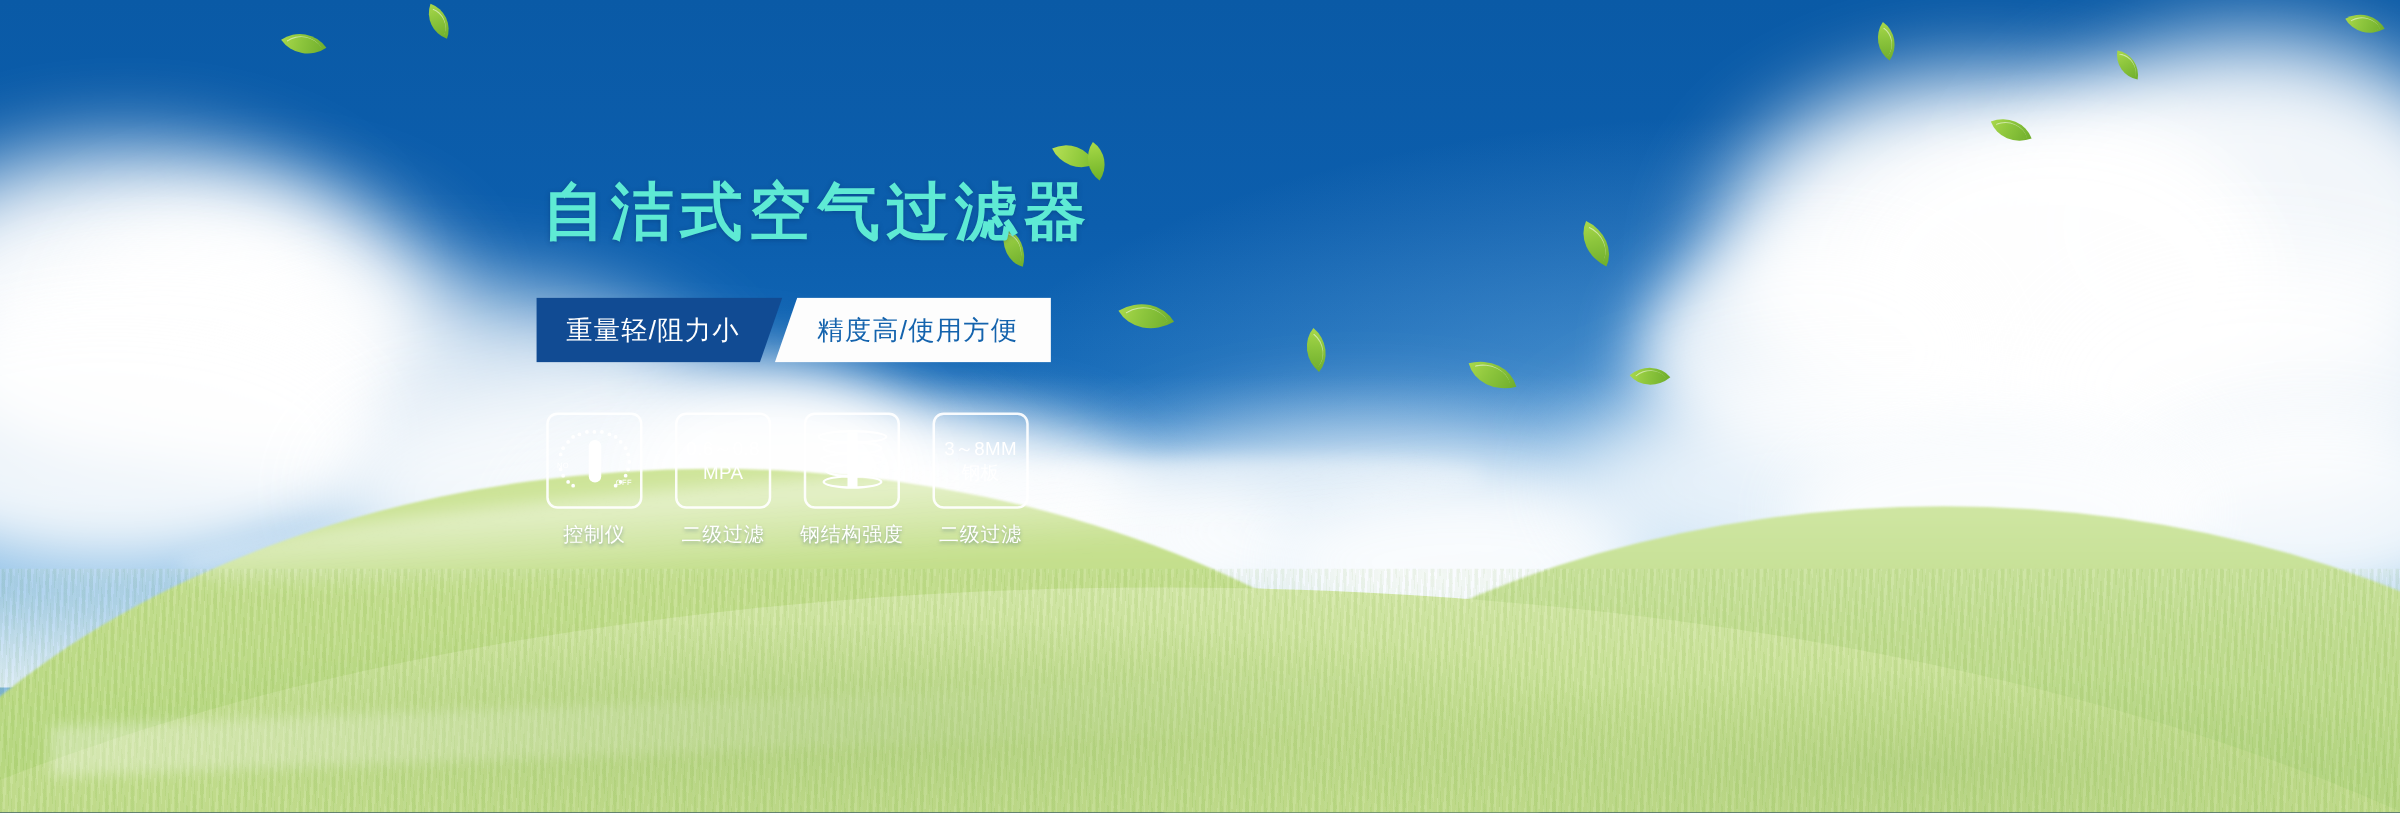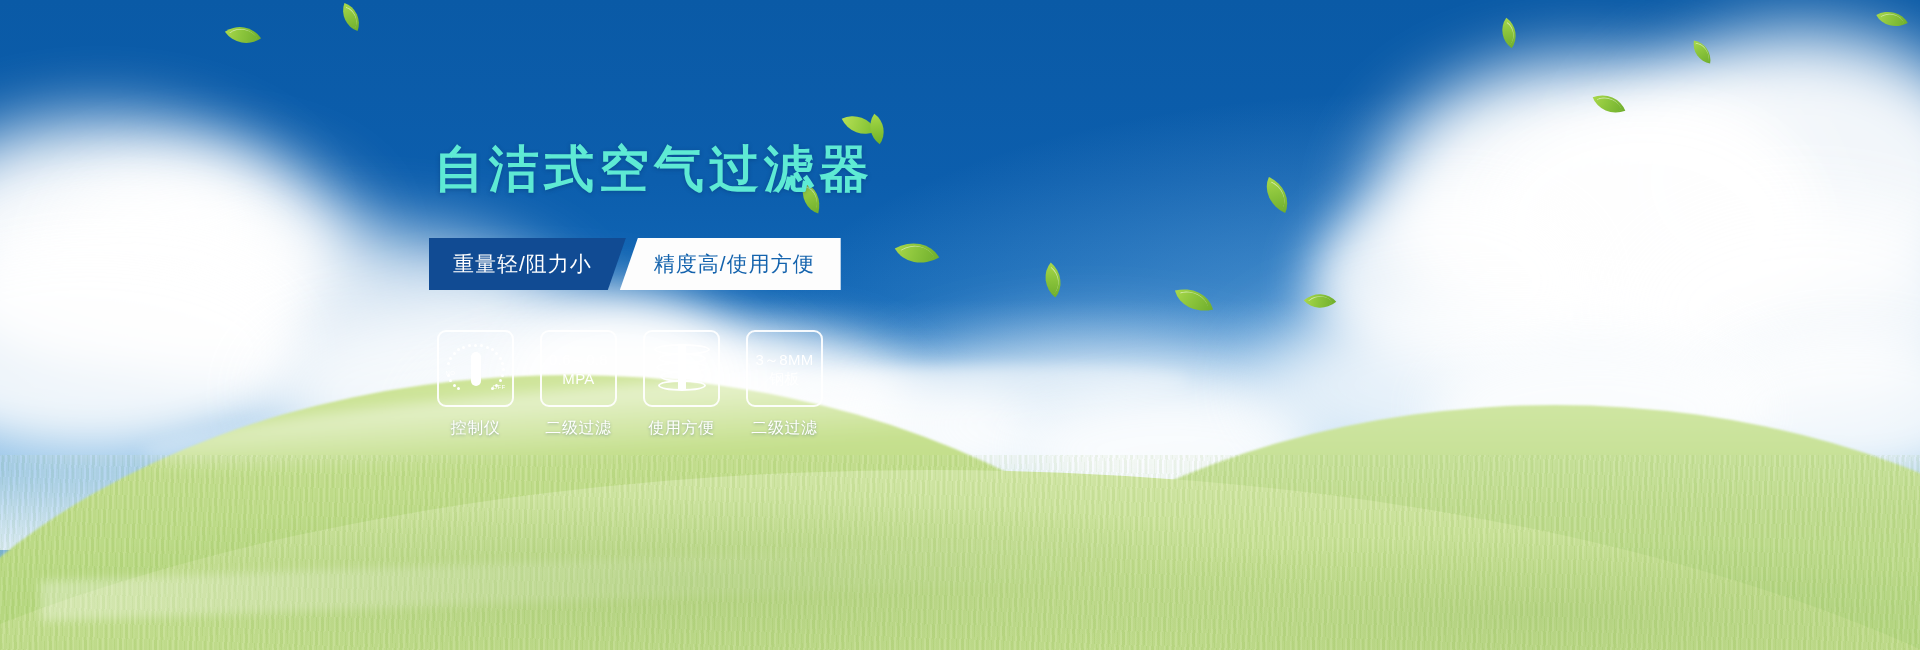--- a/index.html
+++ b/index.html
@@ -297,21 +297,21 @@
         <div class="feat-box">
           <div class="coil">
             <div class="ring" style="top:2px;width:52px;"></div>
             <div class="ring" style="top:11px;width:44px;"></div>
             <div class="ring" style="top:20px;width:48px;"></div>
             <div class="ring" style="top:29px;width:40px;"></div>
             <div class="ring" style="top:38px;width:44px;"></div>
             <div class="stem"></div>
           </div>
         </div>
-        <div class="feat-label">使用方便</div>
+        <div class="feat-label">钢结构强度</div>
       </div>
 
       <div class="feature">
         <div class="feat-box">
           <div class="feat-text">3～8MM</div>
           <div class="feat-text">钢板</div>
         </div>
         <div class="feat-label">二级过滤</div>
       </div>
 

